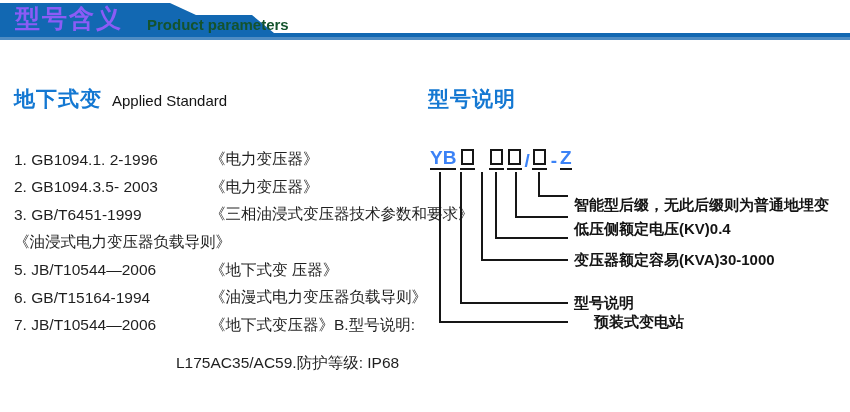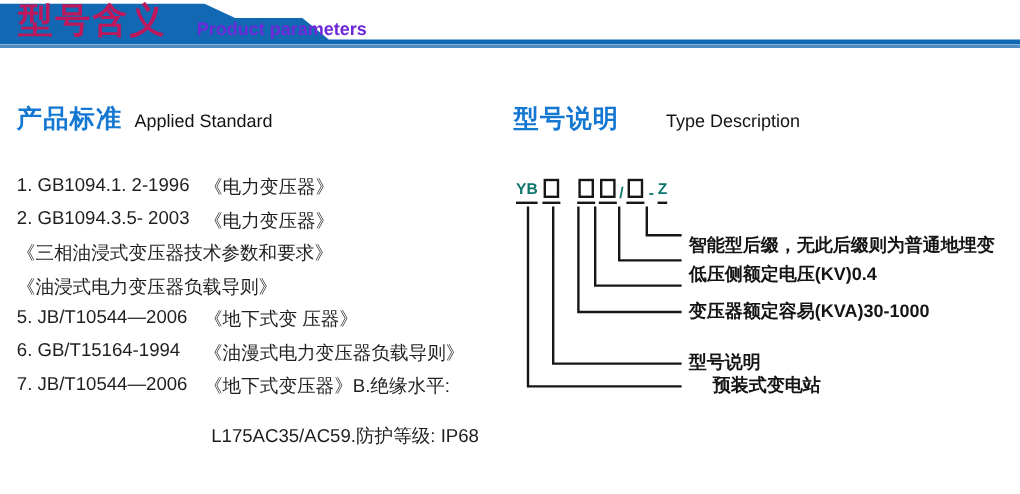--- a/index.html
+++ b/index.html
@@ -9,42 +9,42 @@
   }
   
   .banner-shape{
     position:absolute;left:0;top:0;width:850px;height:37px;background:#1268b2;
     clip-path:polygon(0 3px,170px 3px,196px 15px,252px 15px,274px 33px,850px 33px,850px 37px,0 37px);
   }
   .banner-underline{
     position:absolute;left:0;top:37px;width:850px;height:3px;background:#4f8cc3;
   }
   .banner-title-zh{
-    position:absolute;left:15px;top:3px;font-size:29px;font-weight:bold;color:#be185d;
+    position:absolute;left:15px;top:3px;font-size:25px;font-weight:bold;color:#8b5cf6;
     letter-spacing:2px;line-height:31px;
   }
   .banner-title-en{
-    position:absolute;left:164px;top:17px;font-size:15px;font-weight:600;color:#6d28d9;
+    position:absolute;left:147px;top:17px;font-size:15px;font-weight:600;color:#14532d;
     line-height:16px;
   }
   
   .sec-heading{position:absolute;display:flex;align-items:baseline;}
   .sec-heading .zh{font-size:21px;font-weight:bold;color:#1478d2;letter-spacing:1px;}
   .sec-heading .en{font-size:15px;font-weight:400;color:#141414;margin-left:10px;}
   #left-heading{left:14px;top:85px;}
   #right-heading{left:428px;top:85px;gap:29px;}
   
   .standards{position:absolute;left:14px;top:146px;width:420px;}
-  .std-row{display:flex;height:27.6px;align-items:flex-start;font-size:15.5px;color:#1f1f1f;white-space:nowrap;}
+  .std-row{display:flex;height:27.6px;align-items:center;font-size:15.5px;color:#1f1f1f;white-space:nowrap;gap:40px;}
   .std-code{width:156px;flex:0 0 156px;}
   .std-title{flex:1;}
   .std-cont{padding-left:162px;height:29px;display:flex;align-items:center;font-size:15.5px;color:#1f1f1f;white-space:nowrap;margin-top:10px;}
   
   .model-row{position:absolute;left:430px;top:148px;display:flex;align-items:flex-end;height:22px;}
-  .model-part{font-size:13px;font-weight:bold;color:#0f766e;line-height:18px;}
+  .model-part{font-size:19px;font-weight:bold;color:#3b82f6;line-height:18px;}
   .u{border-bottom:2.5px solid #161616;padding-bottom:1px;}
   .boxwrap{border-bottom:2.5px solid #161616;padding:0 1px 3px 1px;display:flex;align-items:flex-end;}
   .pbox{width:9px;height:12px;border:2px solid #161616;background:#fff;}
   .ml4{margin-left:4px;}.ml3{margin-left:3px;}.ml14{margin-left:14px;}.ml2{margin-left:2px;}
   .connector-svg{position:absolute;left:0;top:0;width:850px;height:412px;pointer-events:none;}
   .diag-label{position:absolute;left:574px;font-size:15px;font-weight:bold;color:#141414;white-space:nowrap;line-height:18px;}
   #dlabel-0{top:196px;}
   #dlabel-1{top:220px;}
   #dlabel-2{top:229px;}
   #dlabel-3{top:251px;}
@@ -55,55 +55,55 @@
 <body>
 
 <div class="page">
 
   <div class="banner-shape"></div>
   <div class="banner-underline"></div>
   <div class="banner-title-zh">型号含义</div>
   <div class="banner-title-en">Product parameters</div>
 
   <div class="sec-heading" id="left-heading">
-    <span class="zh">产品标准</span>
+    <span class="zh">地下式变</span>
     <span class="en">Applied Standard</span>
   </div>
 
   <div class="sec-heading" id="right-heading">
     <span class="zh">型号说明</span>
-    <span class="en">Type Description</span>
   </div>
 
   <div class="standards">
     <div class="std-row">
       <span class="std-code">1. GB1094.1. 2-1996</span>
       <span class="std-title">《电力变压器》</span>
     </div>
     <div class="std-row">
       <span class="std-code">2. GB1094.3.5- 2003</span>
       <span class="std-title">《电力变压器》</span>
     </div>
     <div class="std-row">
+      <span class="std-code">3. GB/T6451-1999</span>
       <span class="std-title">《三相油浸式变压器技术参数和要求》</span>
     </div>
     <div class="std-row">
       <span class="std-title">《油浸式电力变压器负载导则》</span>
     </div>
     <div class="std-row">
       <span class="std-code">5. JB/T10544—2006</span>
       <span class="std-title">《地下式变 压器》</span>
     </div>
     <div class="std-row">
       <span class="std-code">6. GB/T15164-1994</span>
       <span class="std-title">《油漫式电力变压器负载导则》</span>
     </div>
     <div class="std-row">
       <span class="std-code">7. JB/T10544—2006</span>
-      <span class="std-title">《地下式变压器》B.绝缘水平:</span>
+      <span class="std-title">《地下式变压器》B.型号说明:</span>
     </div>
     <div class="std-cont">L175AC35/AC59.防护等级: IP68</div>
   </div>
 
   <div class="model-row">
     <span class="model-part u">YB</span>
     <span class="boxwrap ml4">
         <span class="pbox"></span>
       </span>
     <span class="boxwrap ml14">

